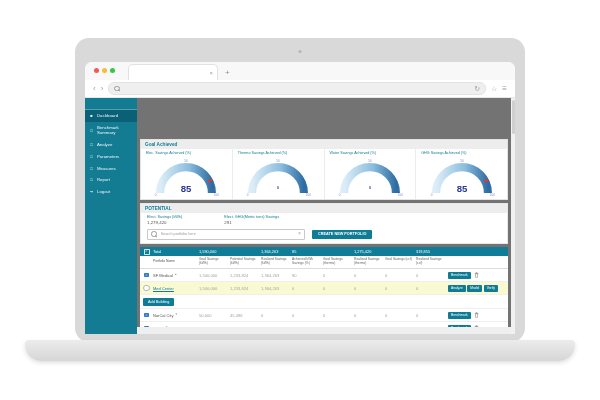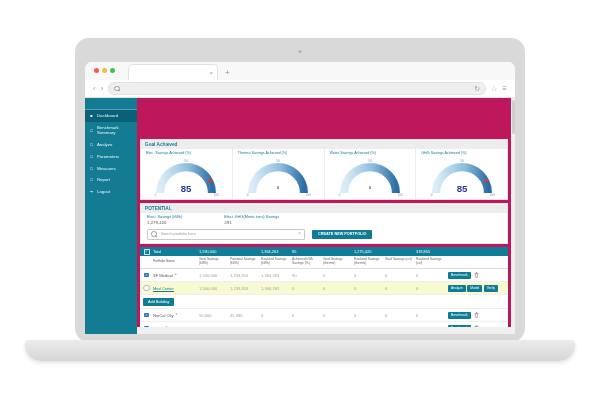--- a/index.html
+++ b/index.html
@@ -43,21 +43,21 @@
   .sidebar{width:52px;background:#137c93;color:#fff;flex:none;display:flex;flex-direction:column;}
   .side-top{height:11px;border-bottom:1px solid rgba(255,255,255,.28);}
   .side-item{display:flex;align-items:center;gap:3px;padding:3.4px 4px;font-size:4.3px;color:#eef8fb;cursor:default;}
   .side-item.active{background:#0a6074;}
   .side-icon{font-size:4px;width:5px;text-align:center;flex:none;}
   .toggle-btn{position:absolute;left:54px;top:1px;width:11px;height:11px;background:#137c93;border-radius:1px;
               display:flex;align-items:center;justify-content:center;color:#fff;font-size:6px;line-height:1;}
   .scrollbar{position:absolute;right:0;top:0;bottom:0;width:4px;background:#f1f1f1;}
   .scroll-thumb{position:absolute;top:2px;left:0.5px;width:3px;height:34px;background:#cfcfcf;border-radius:2px;}
 
-  .main{flex:1;position:relative;background:#be185d;padding:41px 7px 0 3px;min-width:0;}
+  .main{flex:1;position:relative;background:#737373;padding:41px 7px 0 3px;min-width:0;}
   .page-bottom{position:absolute;left:0;right:4px;bottom:0;height:7px;background:#efefef;}
 
   
   .goal-card{border:1px solid #e3e3e3;background:#fff;}
   .sec-head{background:#ededed;padding:2px 4px;font-size:4.7px;font-weight:bold;color:#0f7c95;}
   .gauges{display:flex;}
   .gauge-tile{flex:1;border-right:1px solid #ececec;padding:2px 2px 3px;min-width:0;}
   .gauge-tile:last-child{border-right:none;}
   .gauge-title{font-size:3.7px;color:#0f7c95;padding-left:3px;white-space:nowrap;overflow:hidden;}
   .gauge-svg{display:block;width:74px;height:40px;margin:1px auto 0;}

